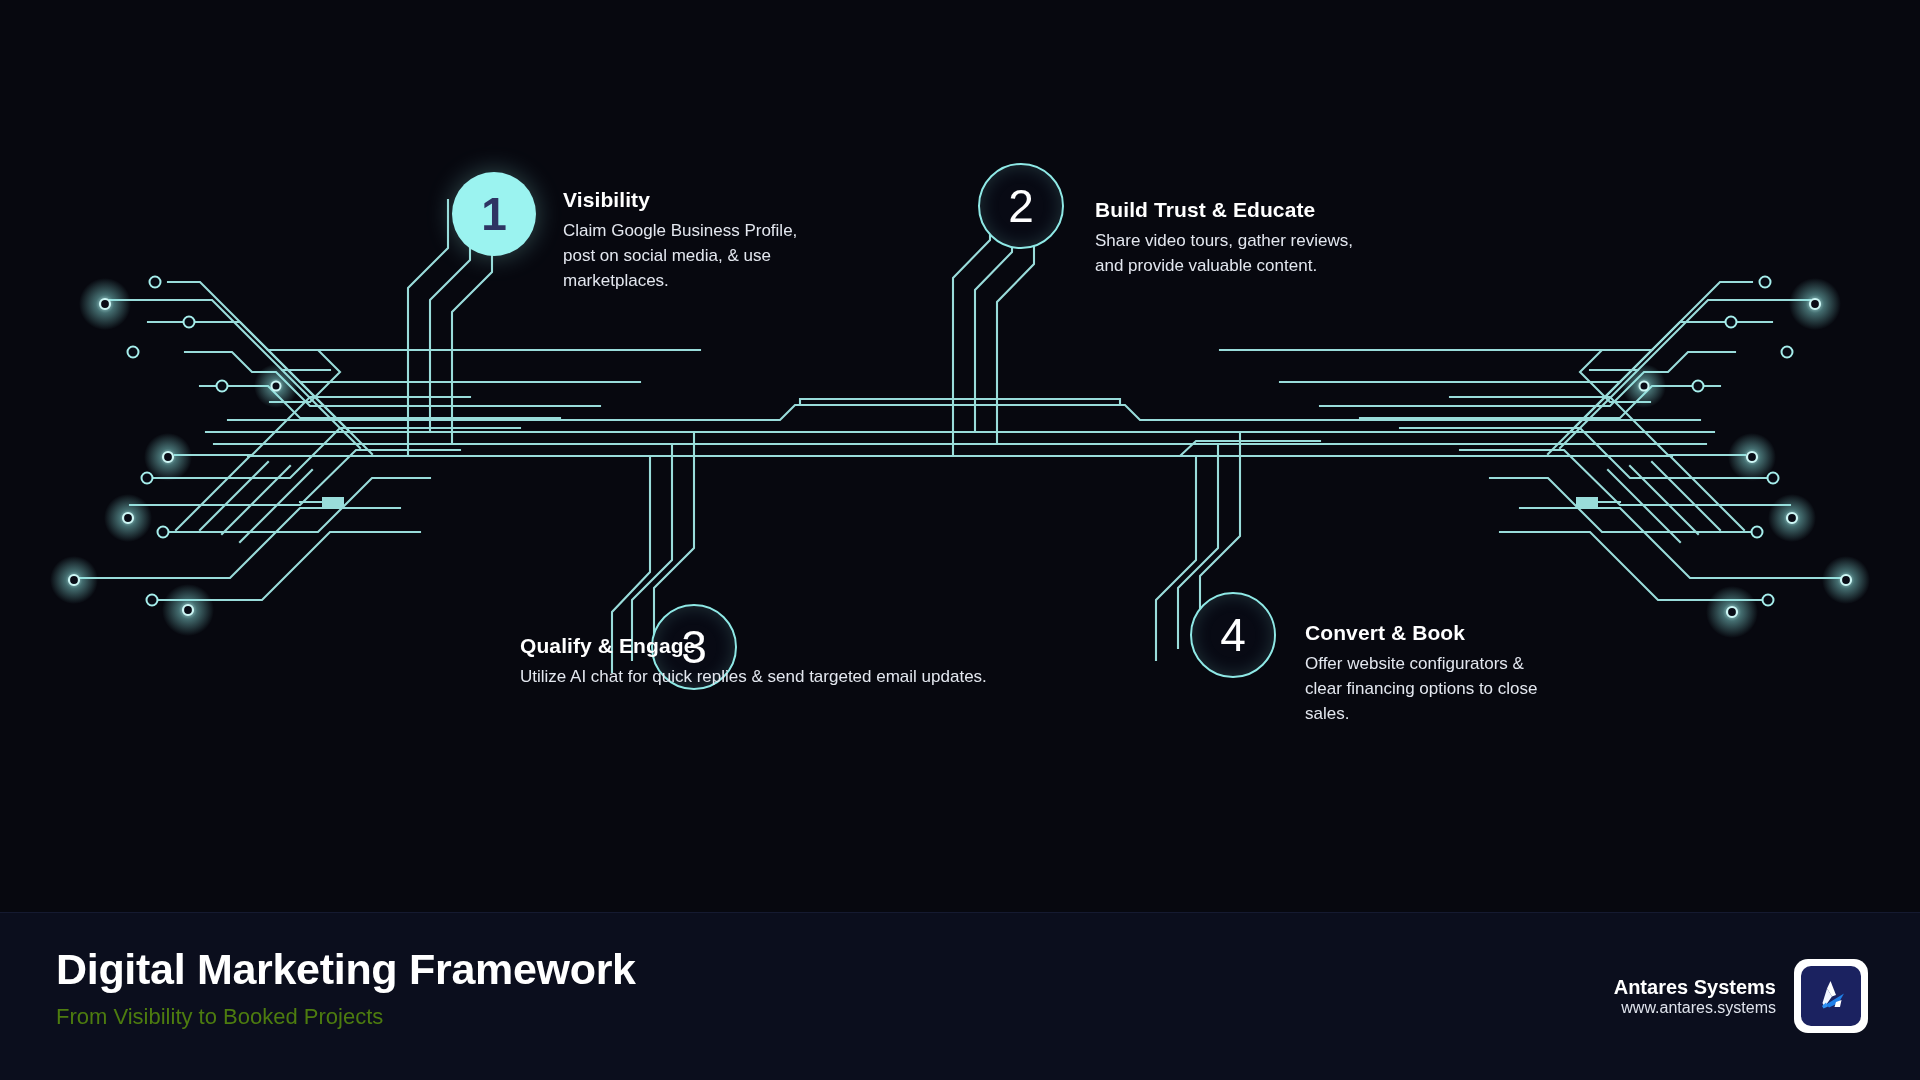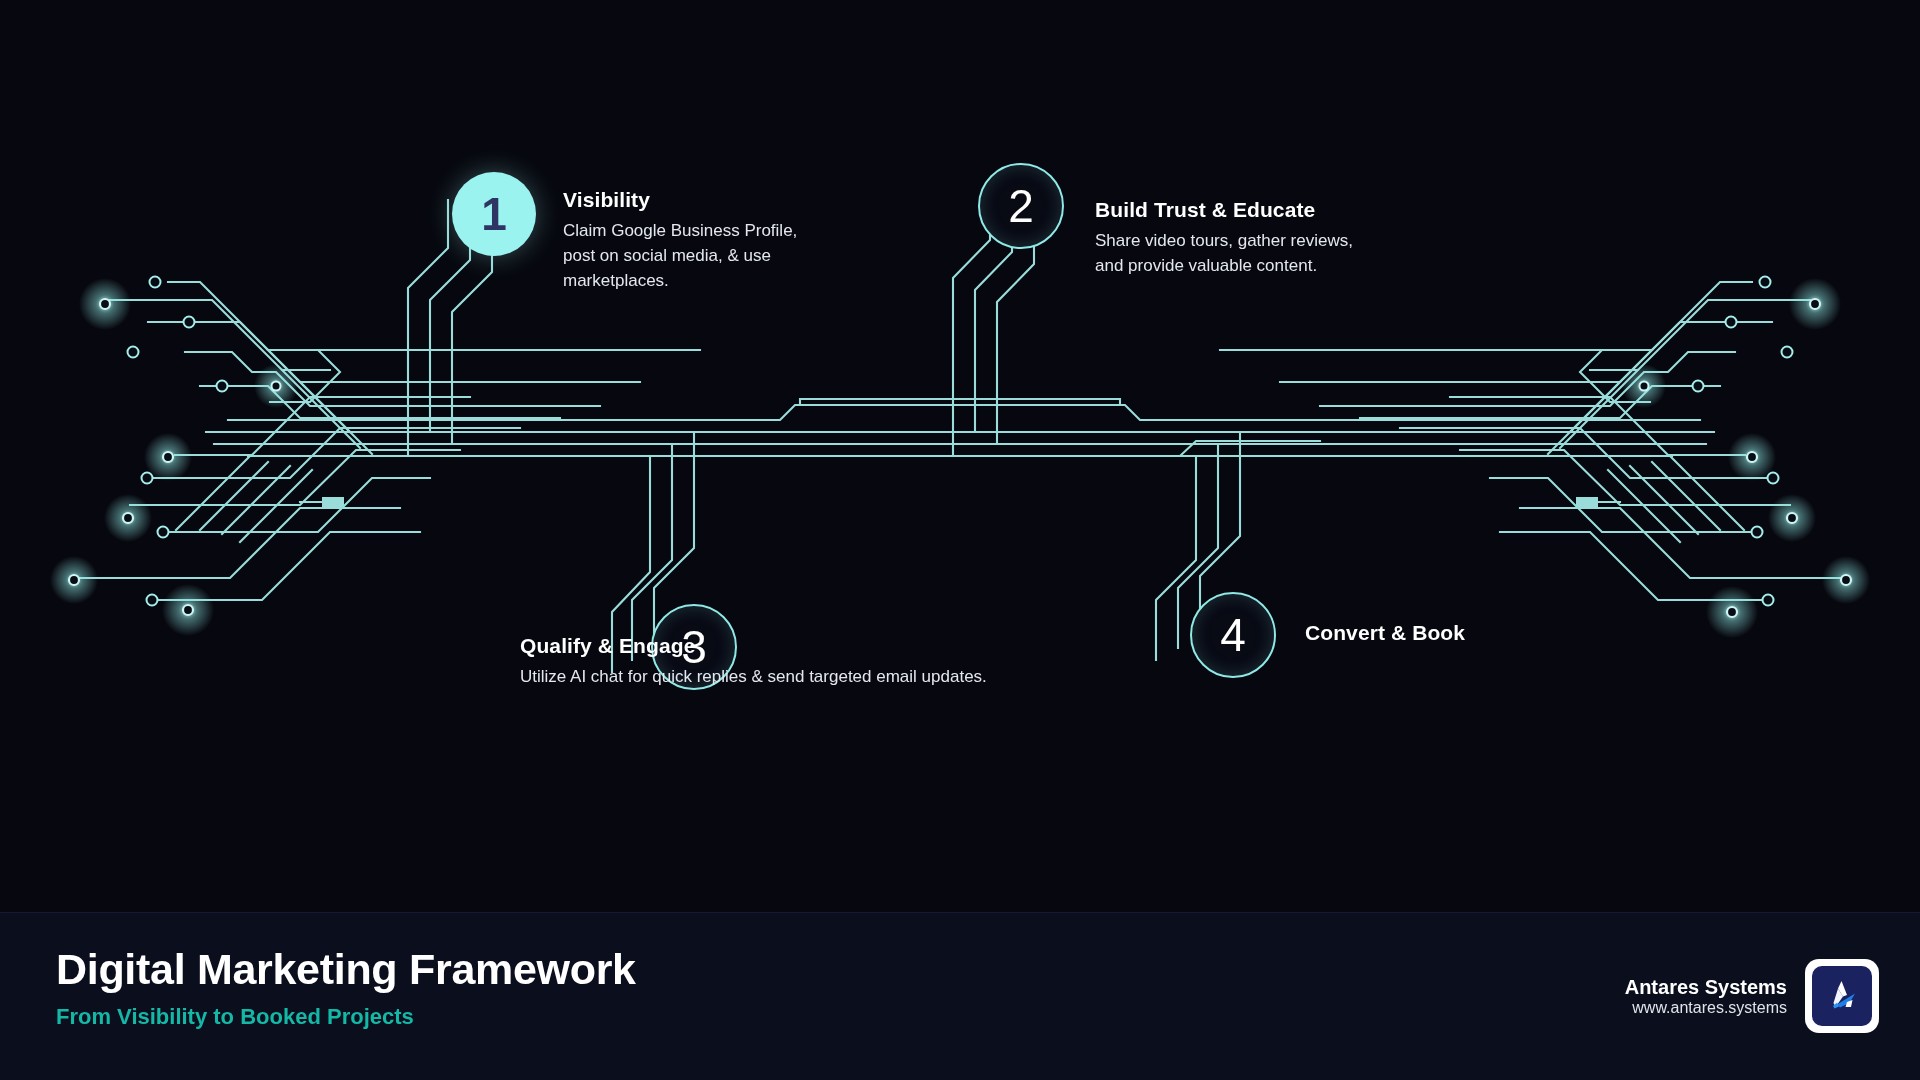--- a/index.html
+++ b/index.html
@@ -79,28 +79,28 @@
     left:56px; top:32px;
     color:#ffffff;
     font-size:43px;
     font-weight:700;
     letter-spacing:-.3px;
     white-space:nowrap;
   }
   #footer-sub {
     position:absolute;
     left:56px; top:91px;
-    color:#14b8a6;
+    color:#4d7c0f;
     font-size:22px;
-    font-weight:700;
+    font-weight:400;
     white-space:nowrap;
   }
   #brand {
     position:absolute;
-    right:41px; top:46px;
+    right:52px; top:46px;
     display:flex;
     align-items:center;
     gap:18px;
   }
   #brand-text { text-align:right; }
   #brand-name {
     color:#ffffff;
     font-size:20px;
     font-weight:700;
     white-space:nowrap;
@@ -298,20 +298,21 @@
       <div class="step-desc">Utilize AI chat for quick replies &amp; send targeted email updates.</div>
     </div>
   </div>
 
   <div class="step">
     <div class="node node-outline" style="left:1190px; top:592px; width:86px; height:86px; font-size:46px; font-weight:400;">
       <span>4</span>
     </div>
     <div class="step-text" style="left:1305px; top:621px; width:250px;">
       <div class="step-title">Convert &amp; Book</div>
+      <div class="step-desc">Offer website configurators &amp; clear financing options to close sales.</div>
     </div>
   </div>
 
   <div id="footer">
     <div id="footer-title">Digital Marketing Framework</div>
     <div id="footer-sub">From Visibility to Booked Projects</div>
 
     <div id="brand">
       <div id="brand-text">
         <div id="brand-name">Antares Systems</div>

